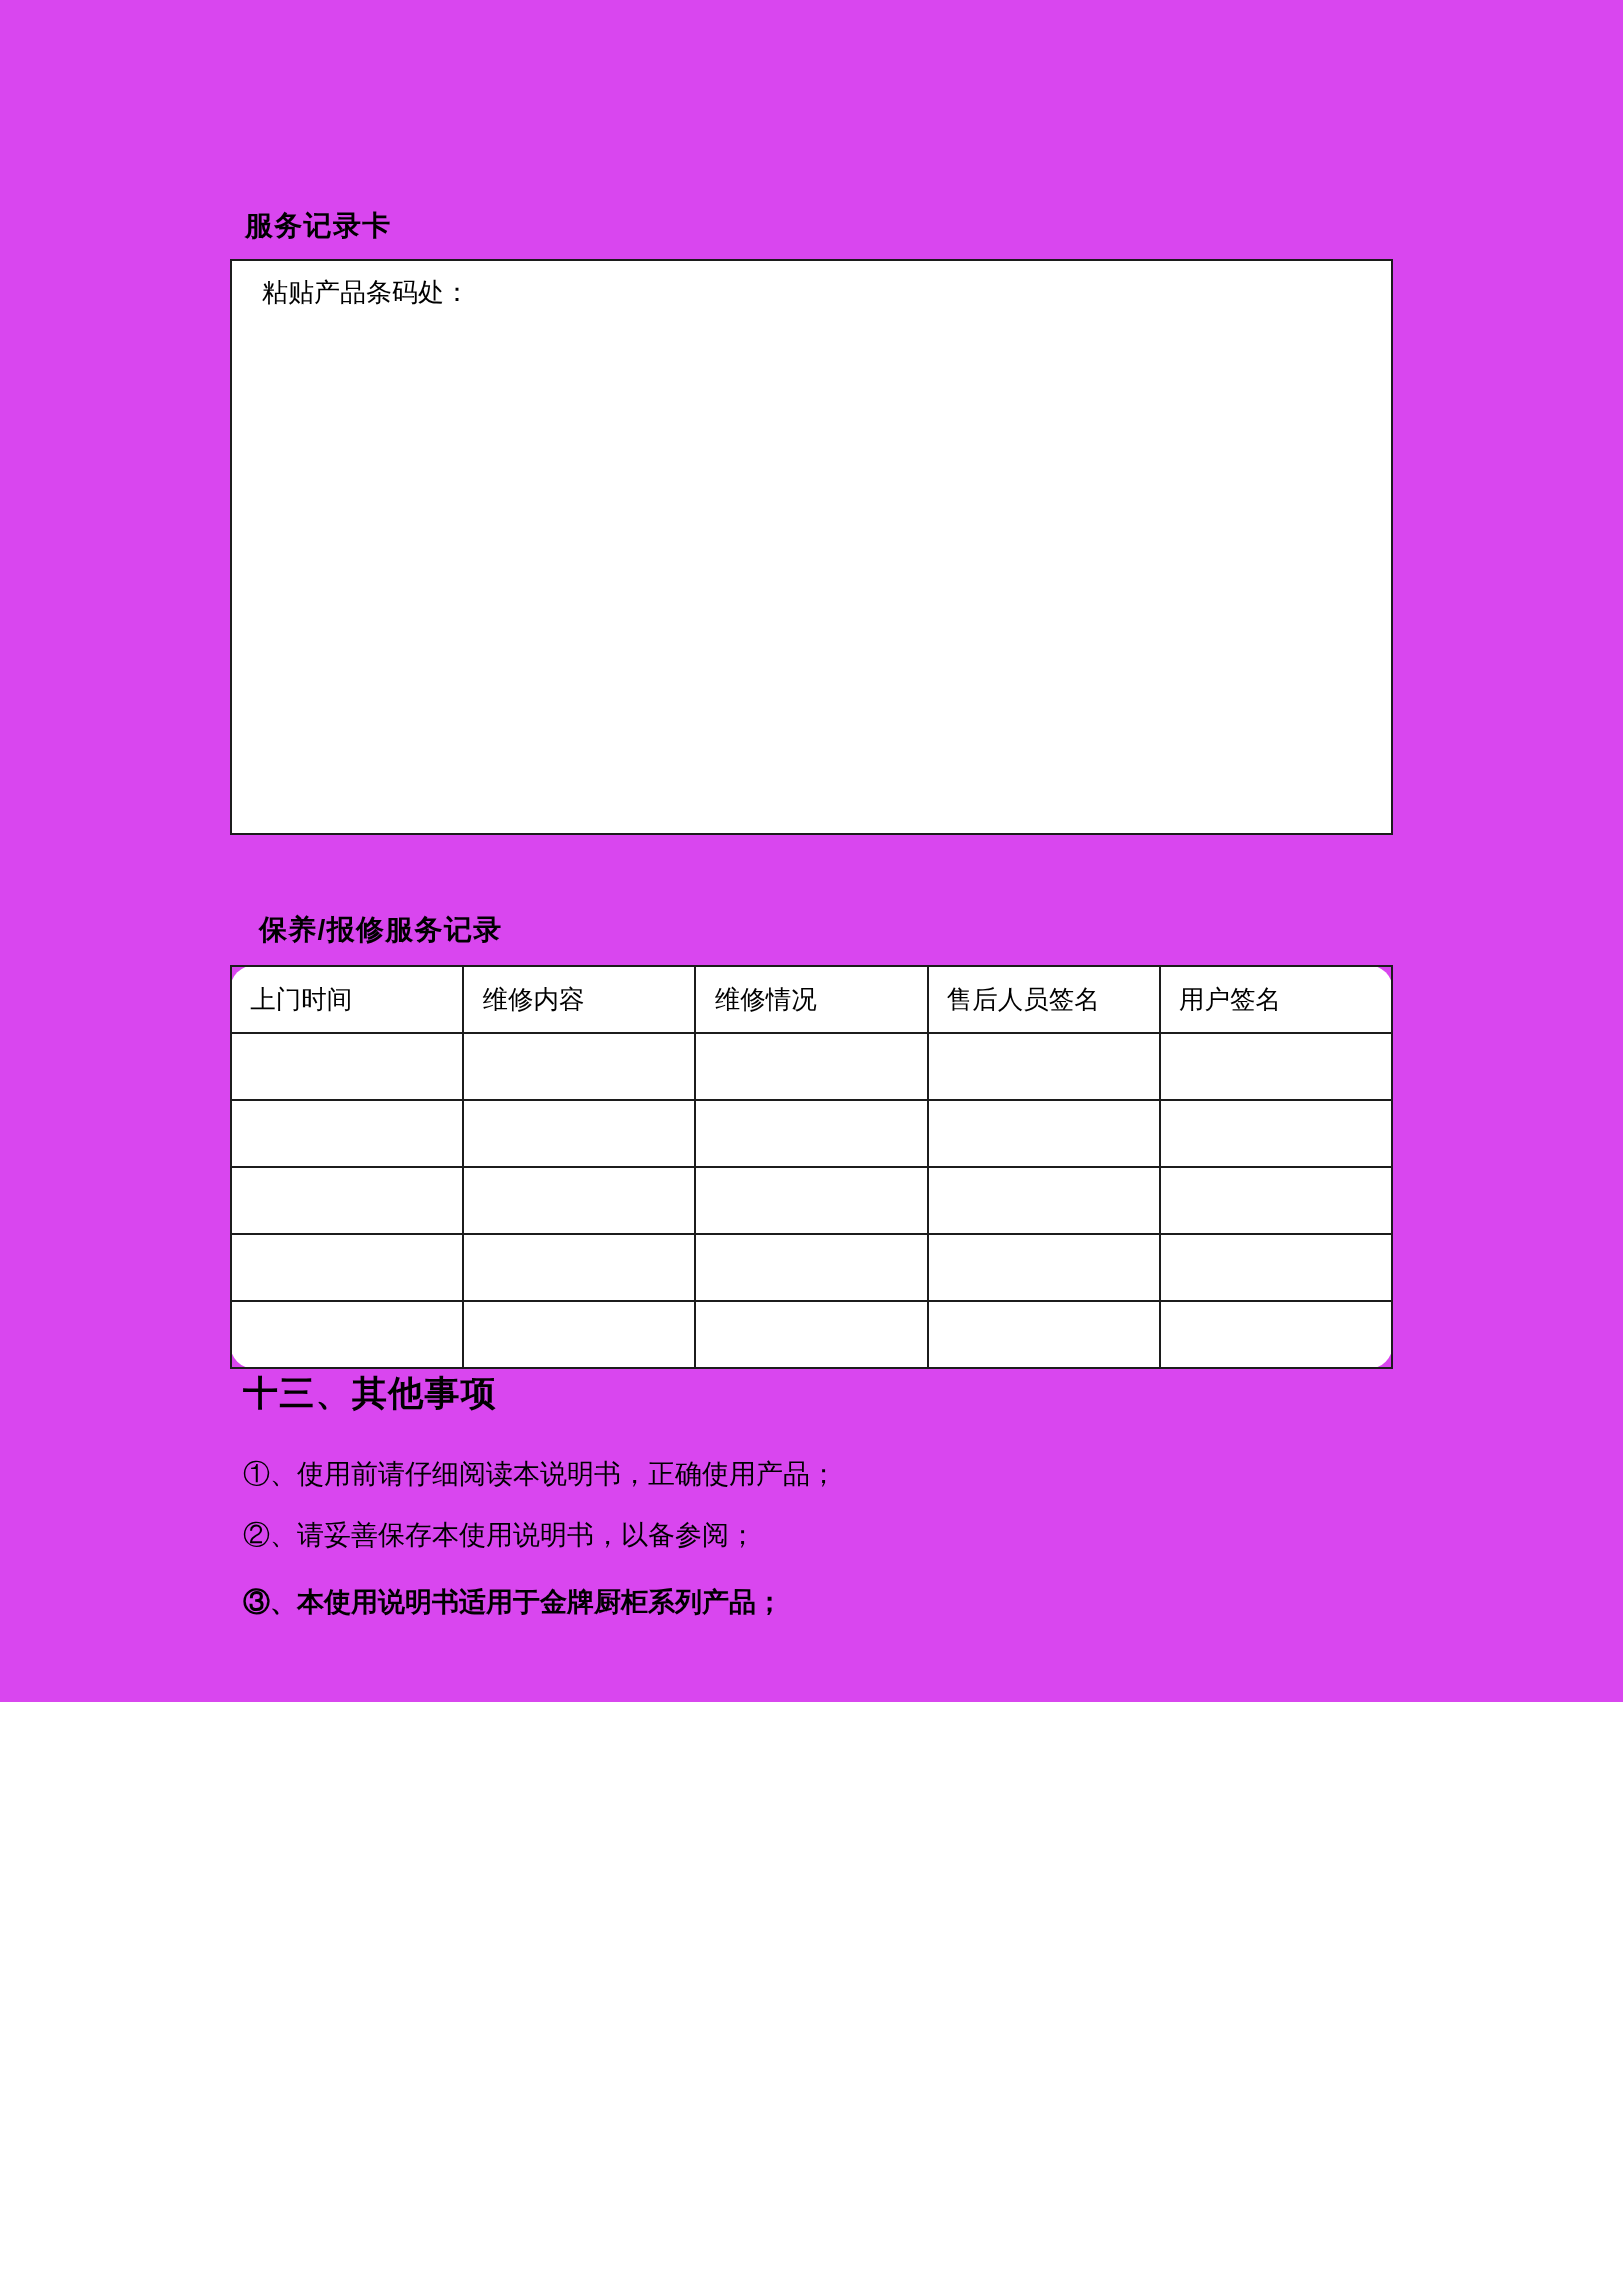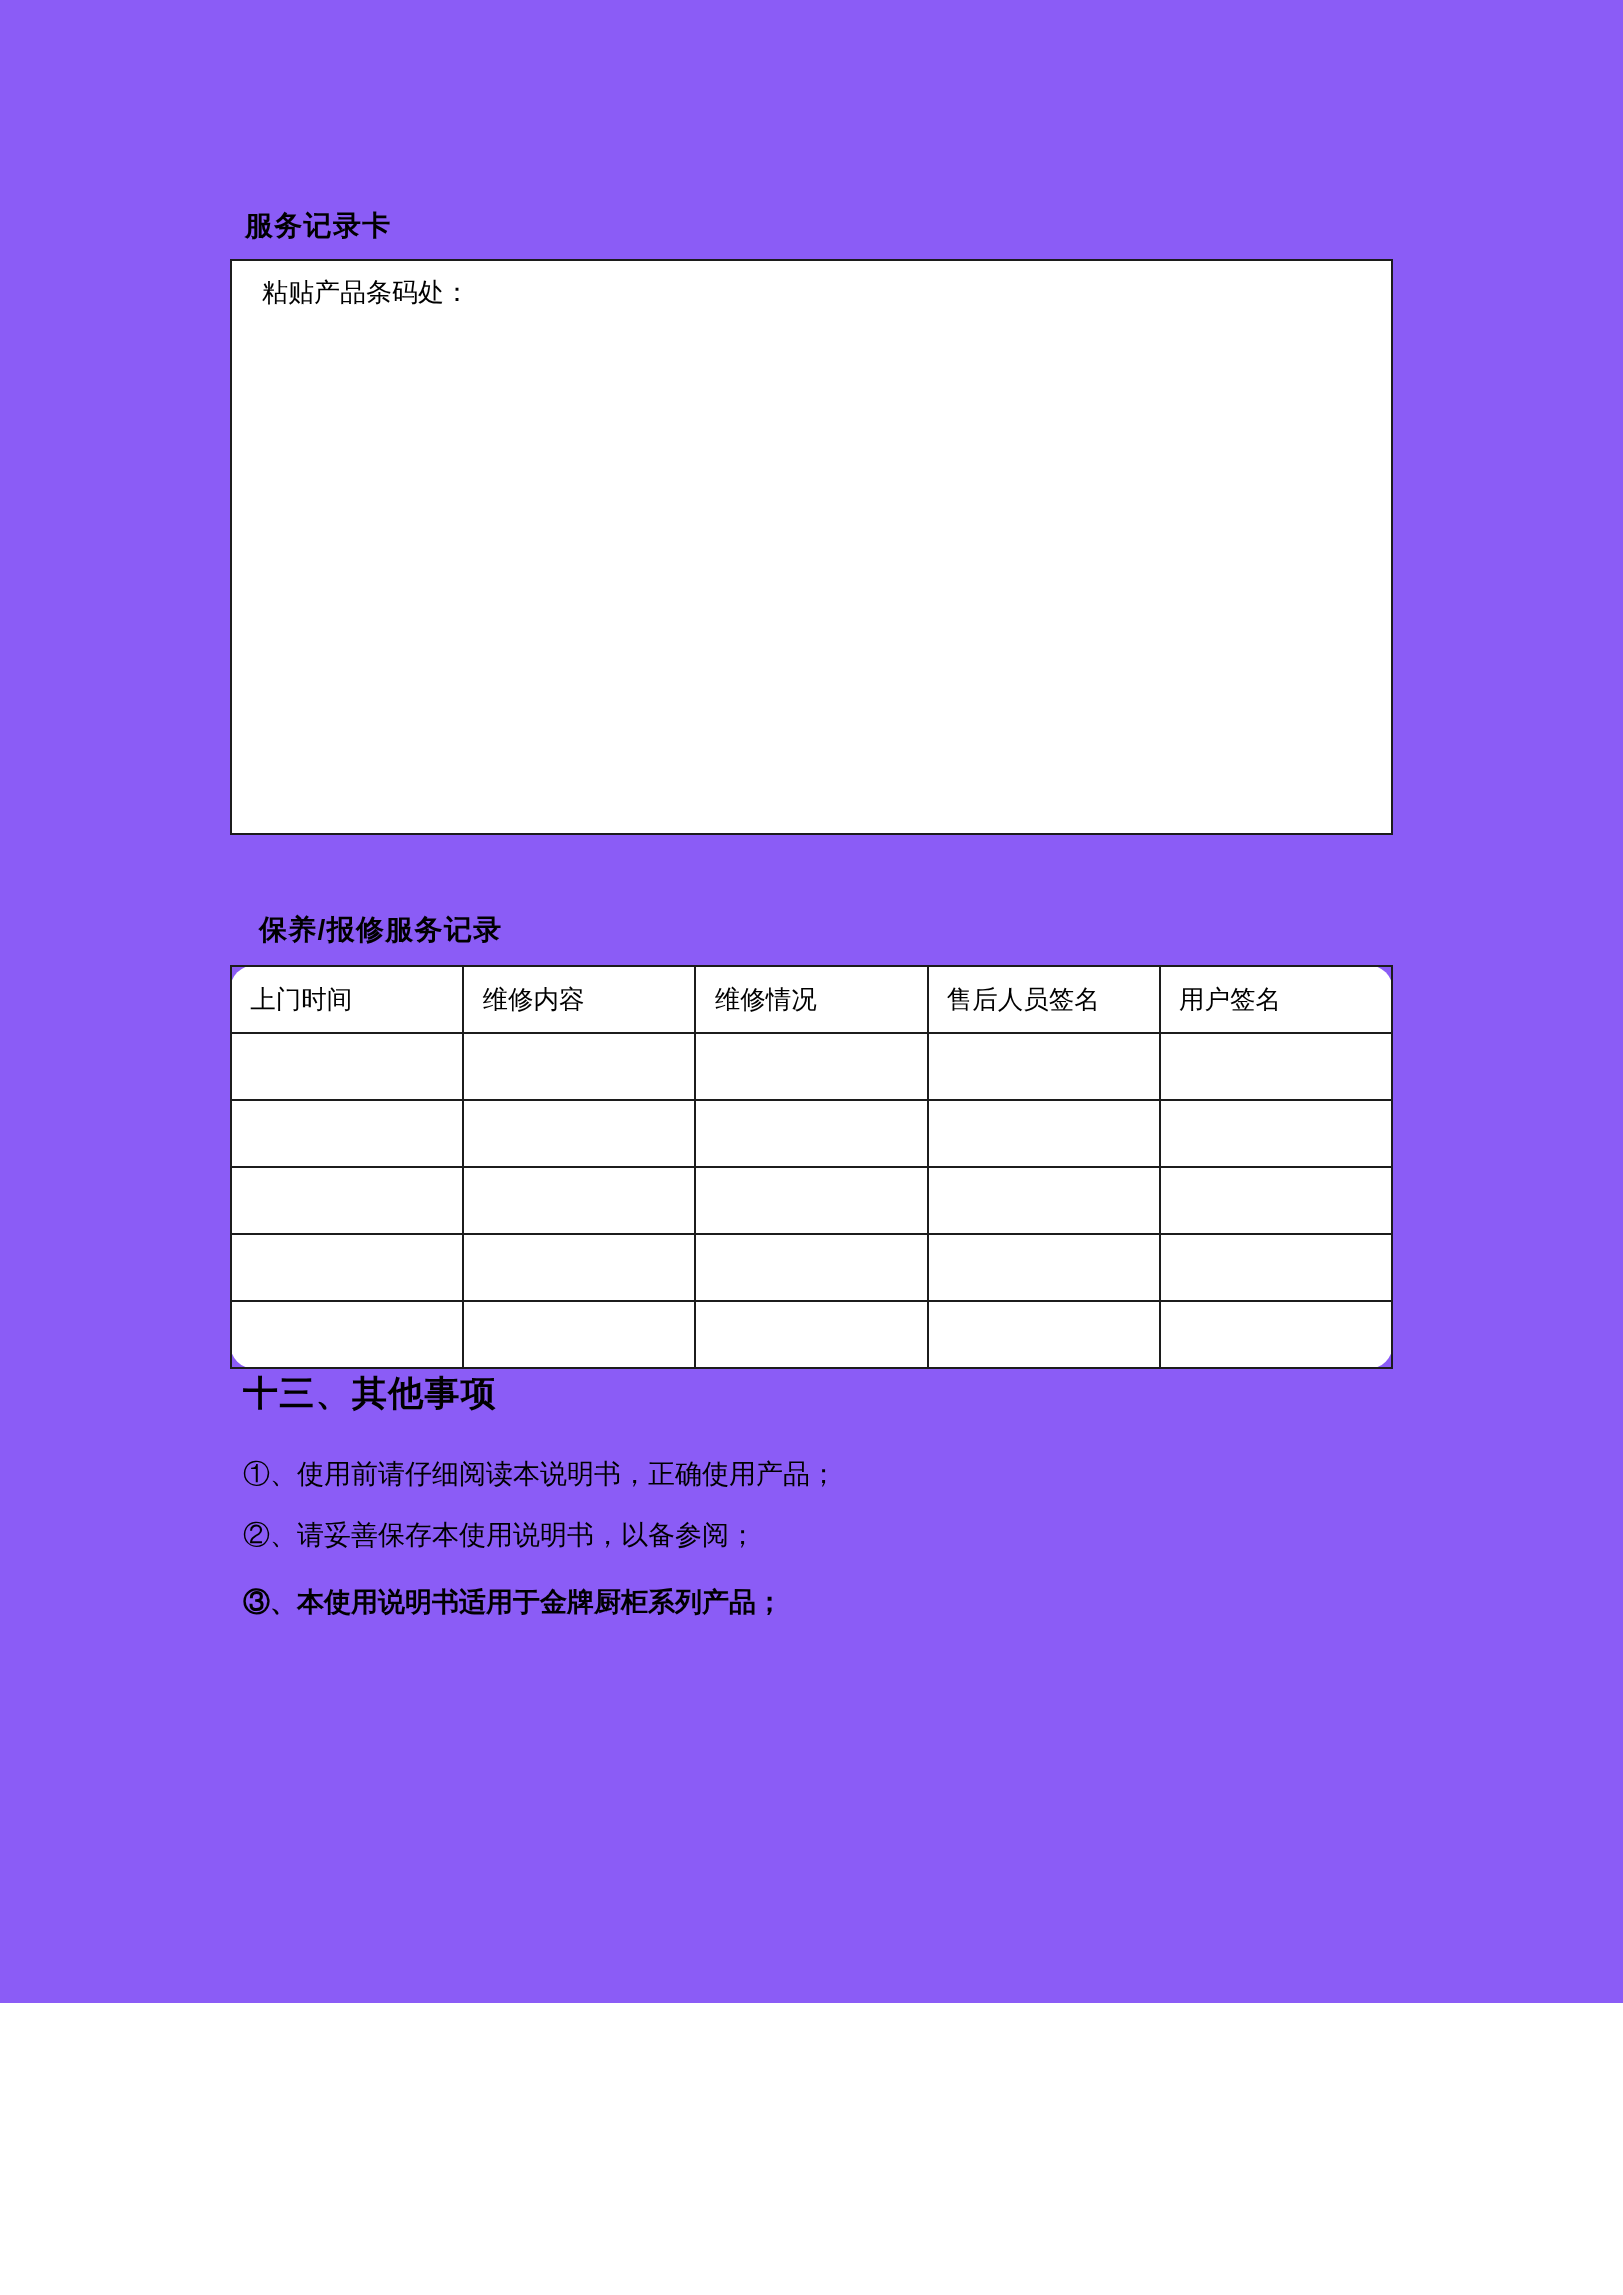--- a/index.html
+++ b/index.html
@@ -3,22 +3,22 @@
 <meta charset="utf-8">
 <style>
   html, body { margin: 0; padding: 0; }
   body {
     background: #ffffff;
     font-family: "Liberation Sans", sans-serif;
   }
   .page {
     position: relative;
     width: 1623px;
-    height: 2003px;
-    background: #8b5cf6;
+    height: 1702px;
+    background: #d946ef;
     color: #000000;
     overflow: hidden;
   }
   .heading-sm {
     position: absolute;
     left: 245px;
     font-size: 28px;
     font-weight: bold;
     line-height: 1;
     letter-spacing: 1.3px;

